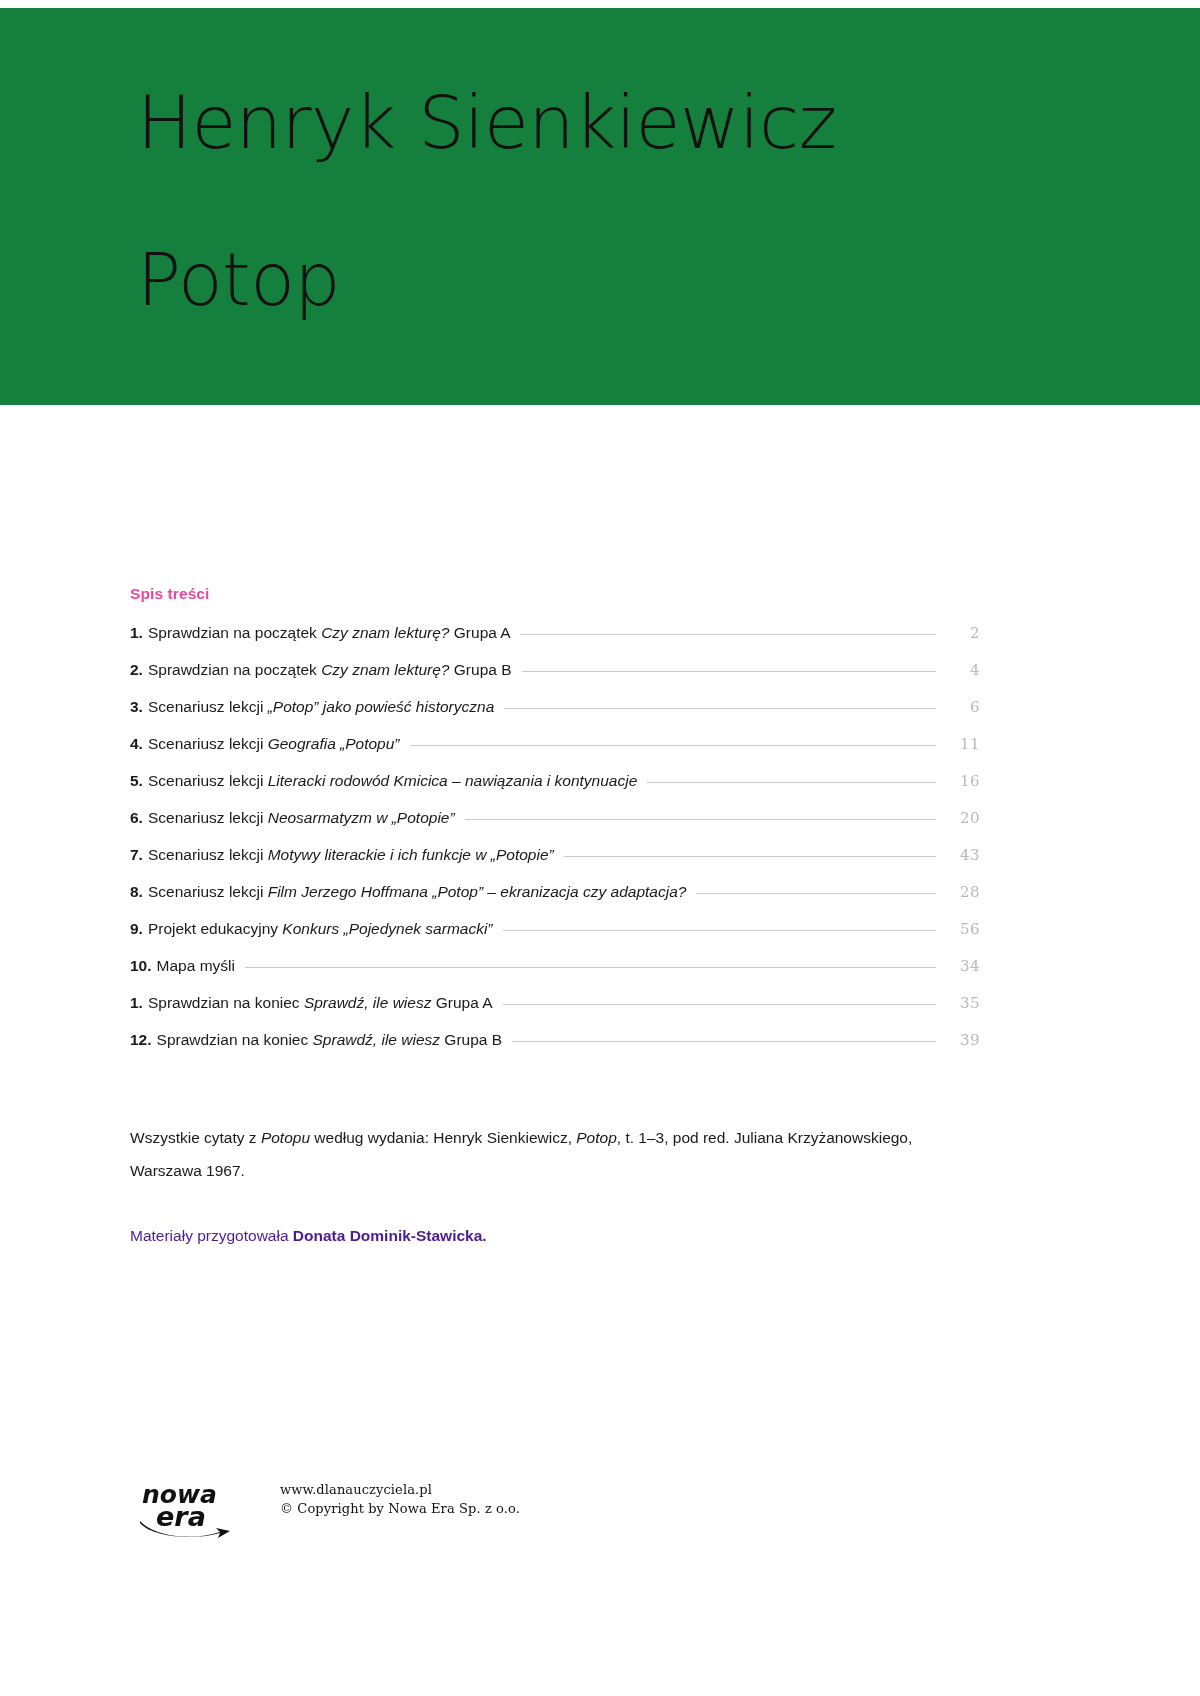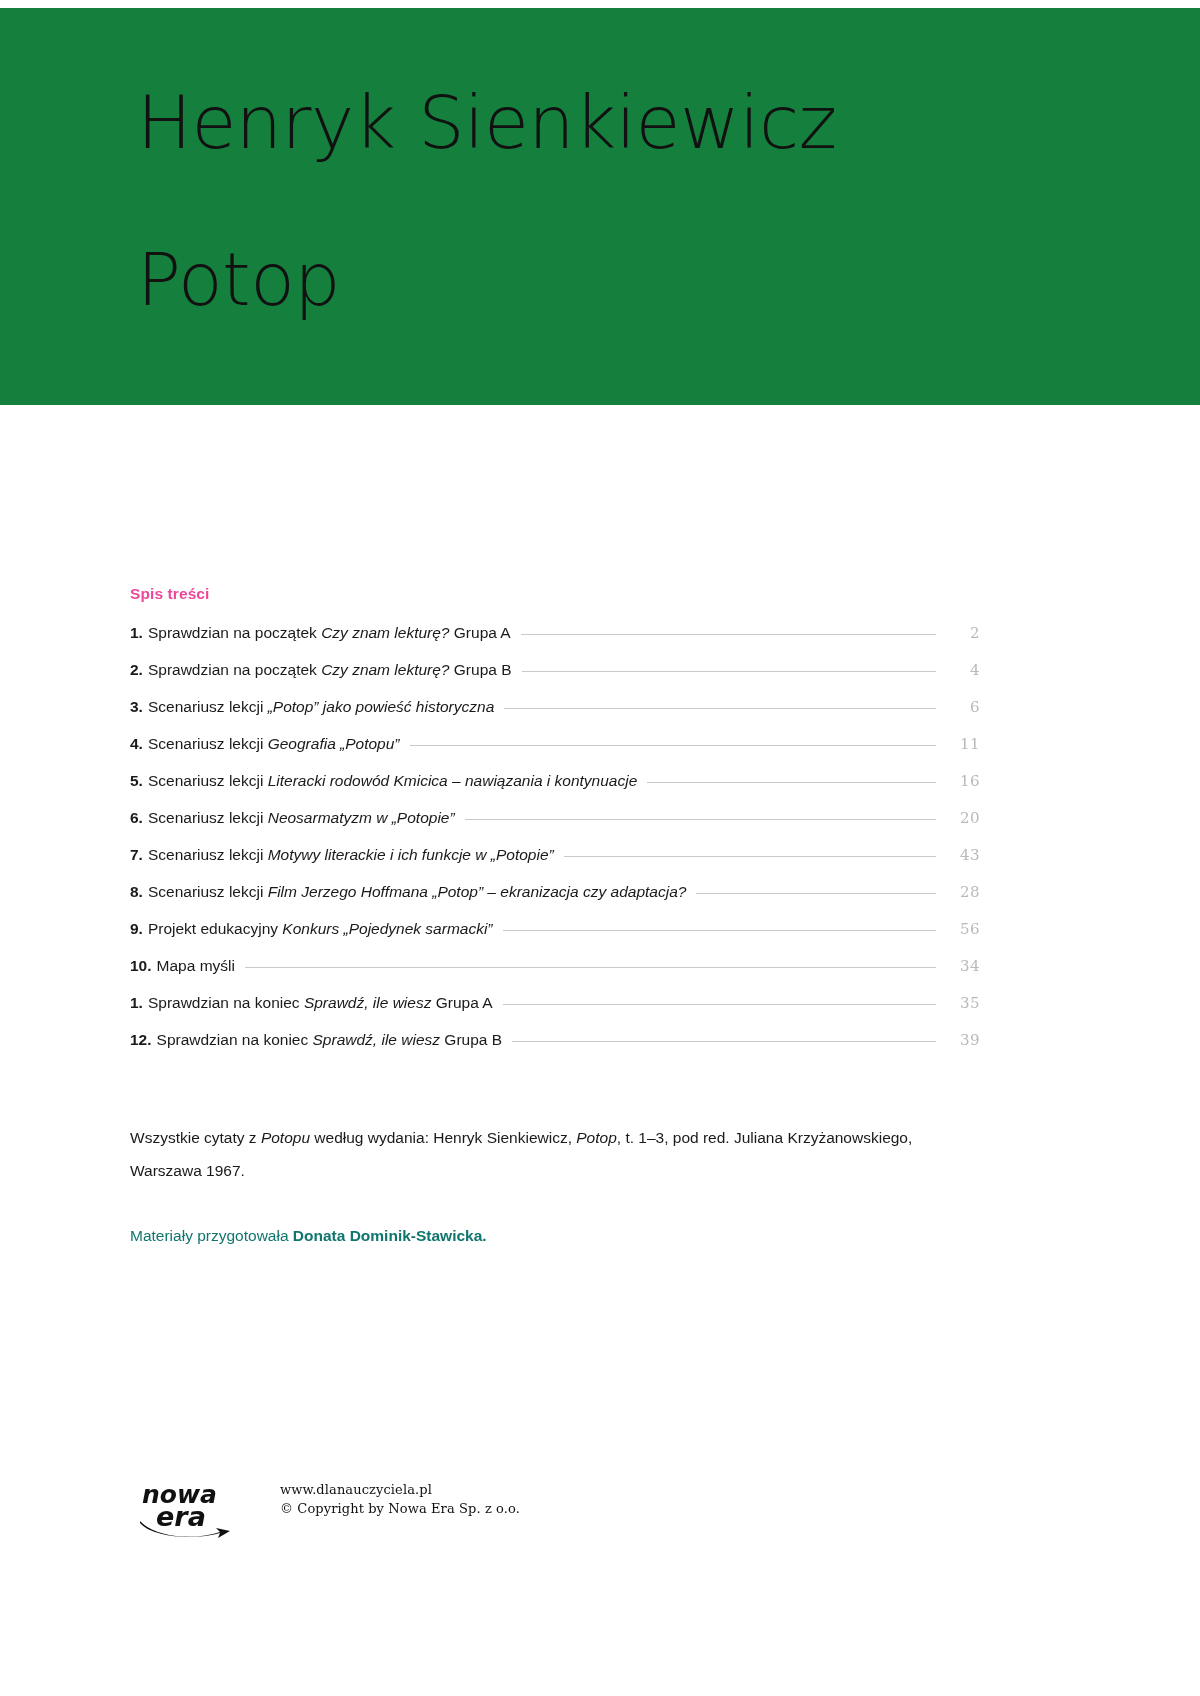--- a/index.html
+++ b/index.html
@@ -116,21 +116,21 @@
     line-height: 2.15;
     color: #1a1a1a;
     max-width: 830px;
   }
   #note-block .ital { font-style: italic; }
 
   #credit-line {
     margin-top: 36px;
     font-size: 15.5px;
     line-height: 1.6;
-    color: #0f766e;
+    color: #4c1d95;
   }
   #credit-line .bold { font-weight: bold; }
 
   
   #footer {
     position: absolute;
     left: 138px;
     top: 1452px;
     width: 600px;
     display: flex;

